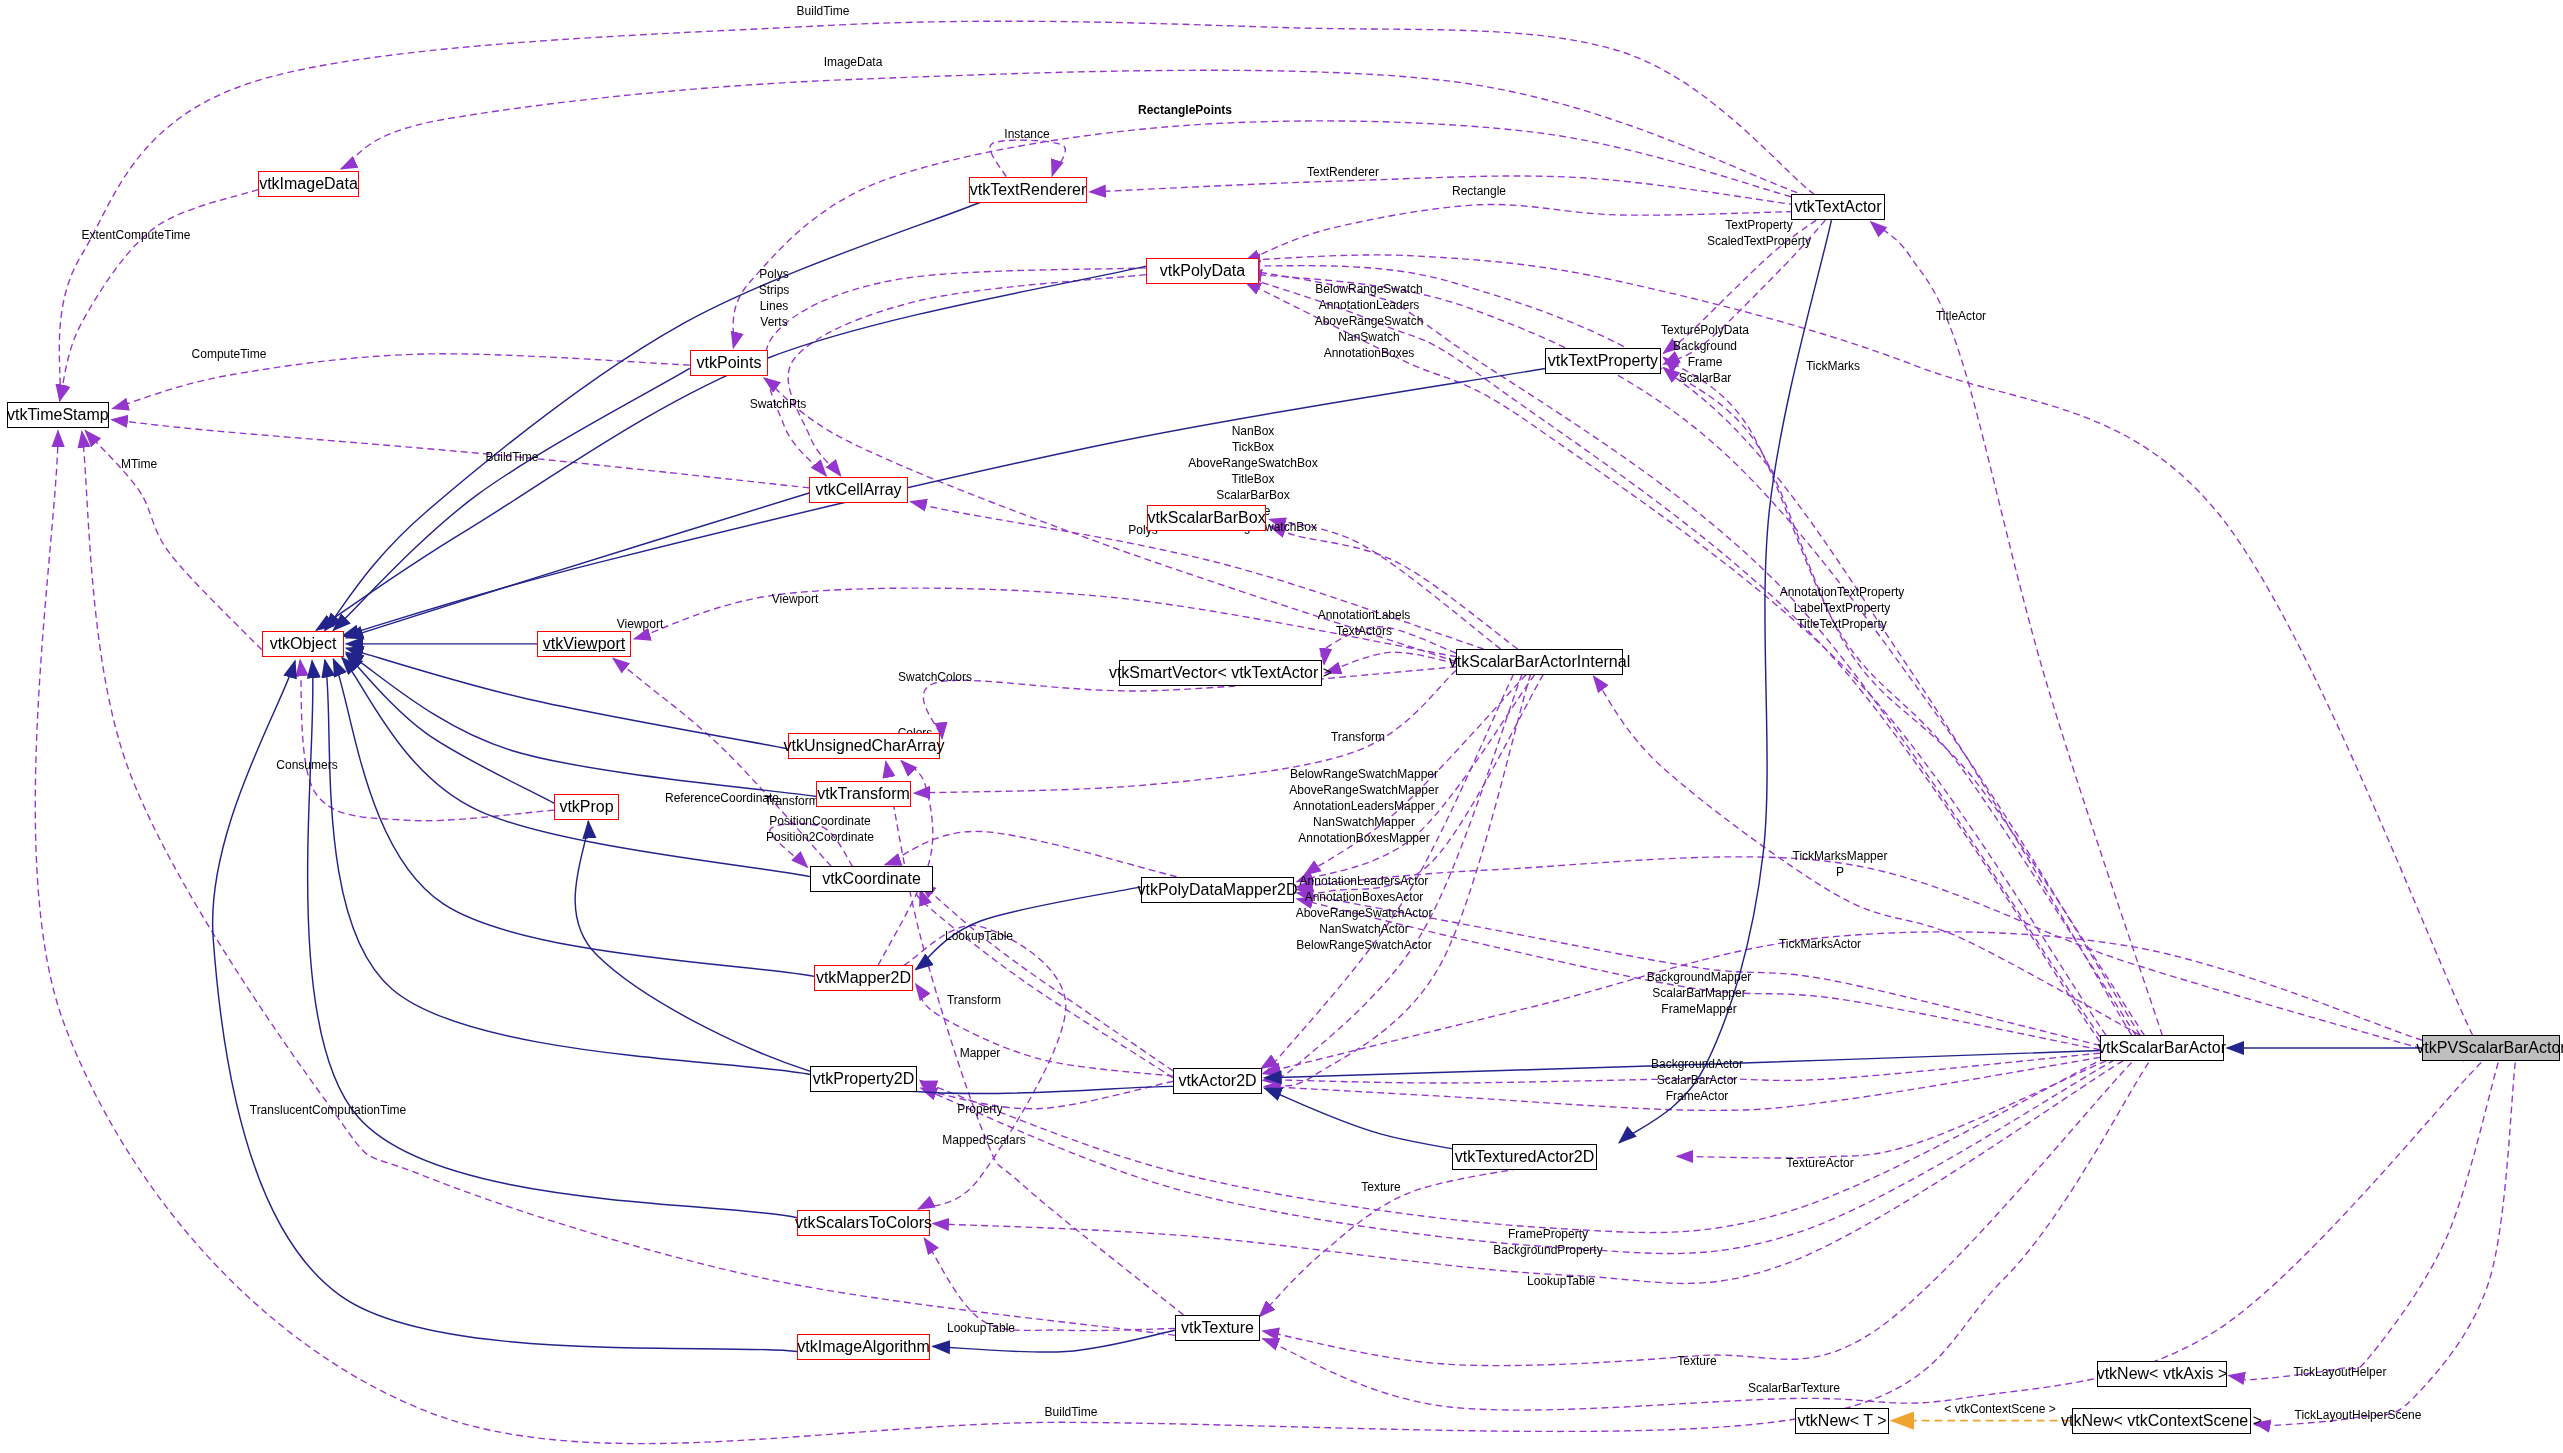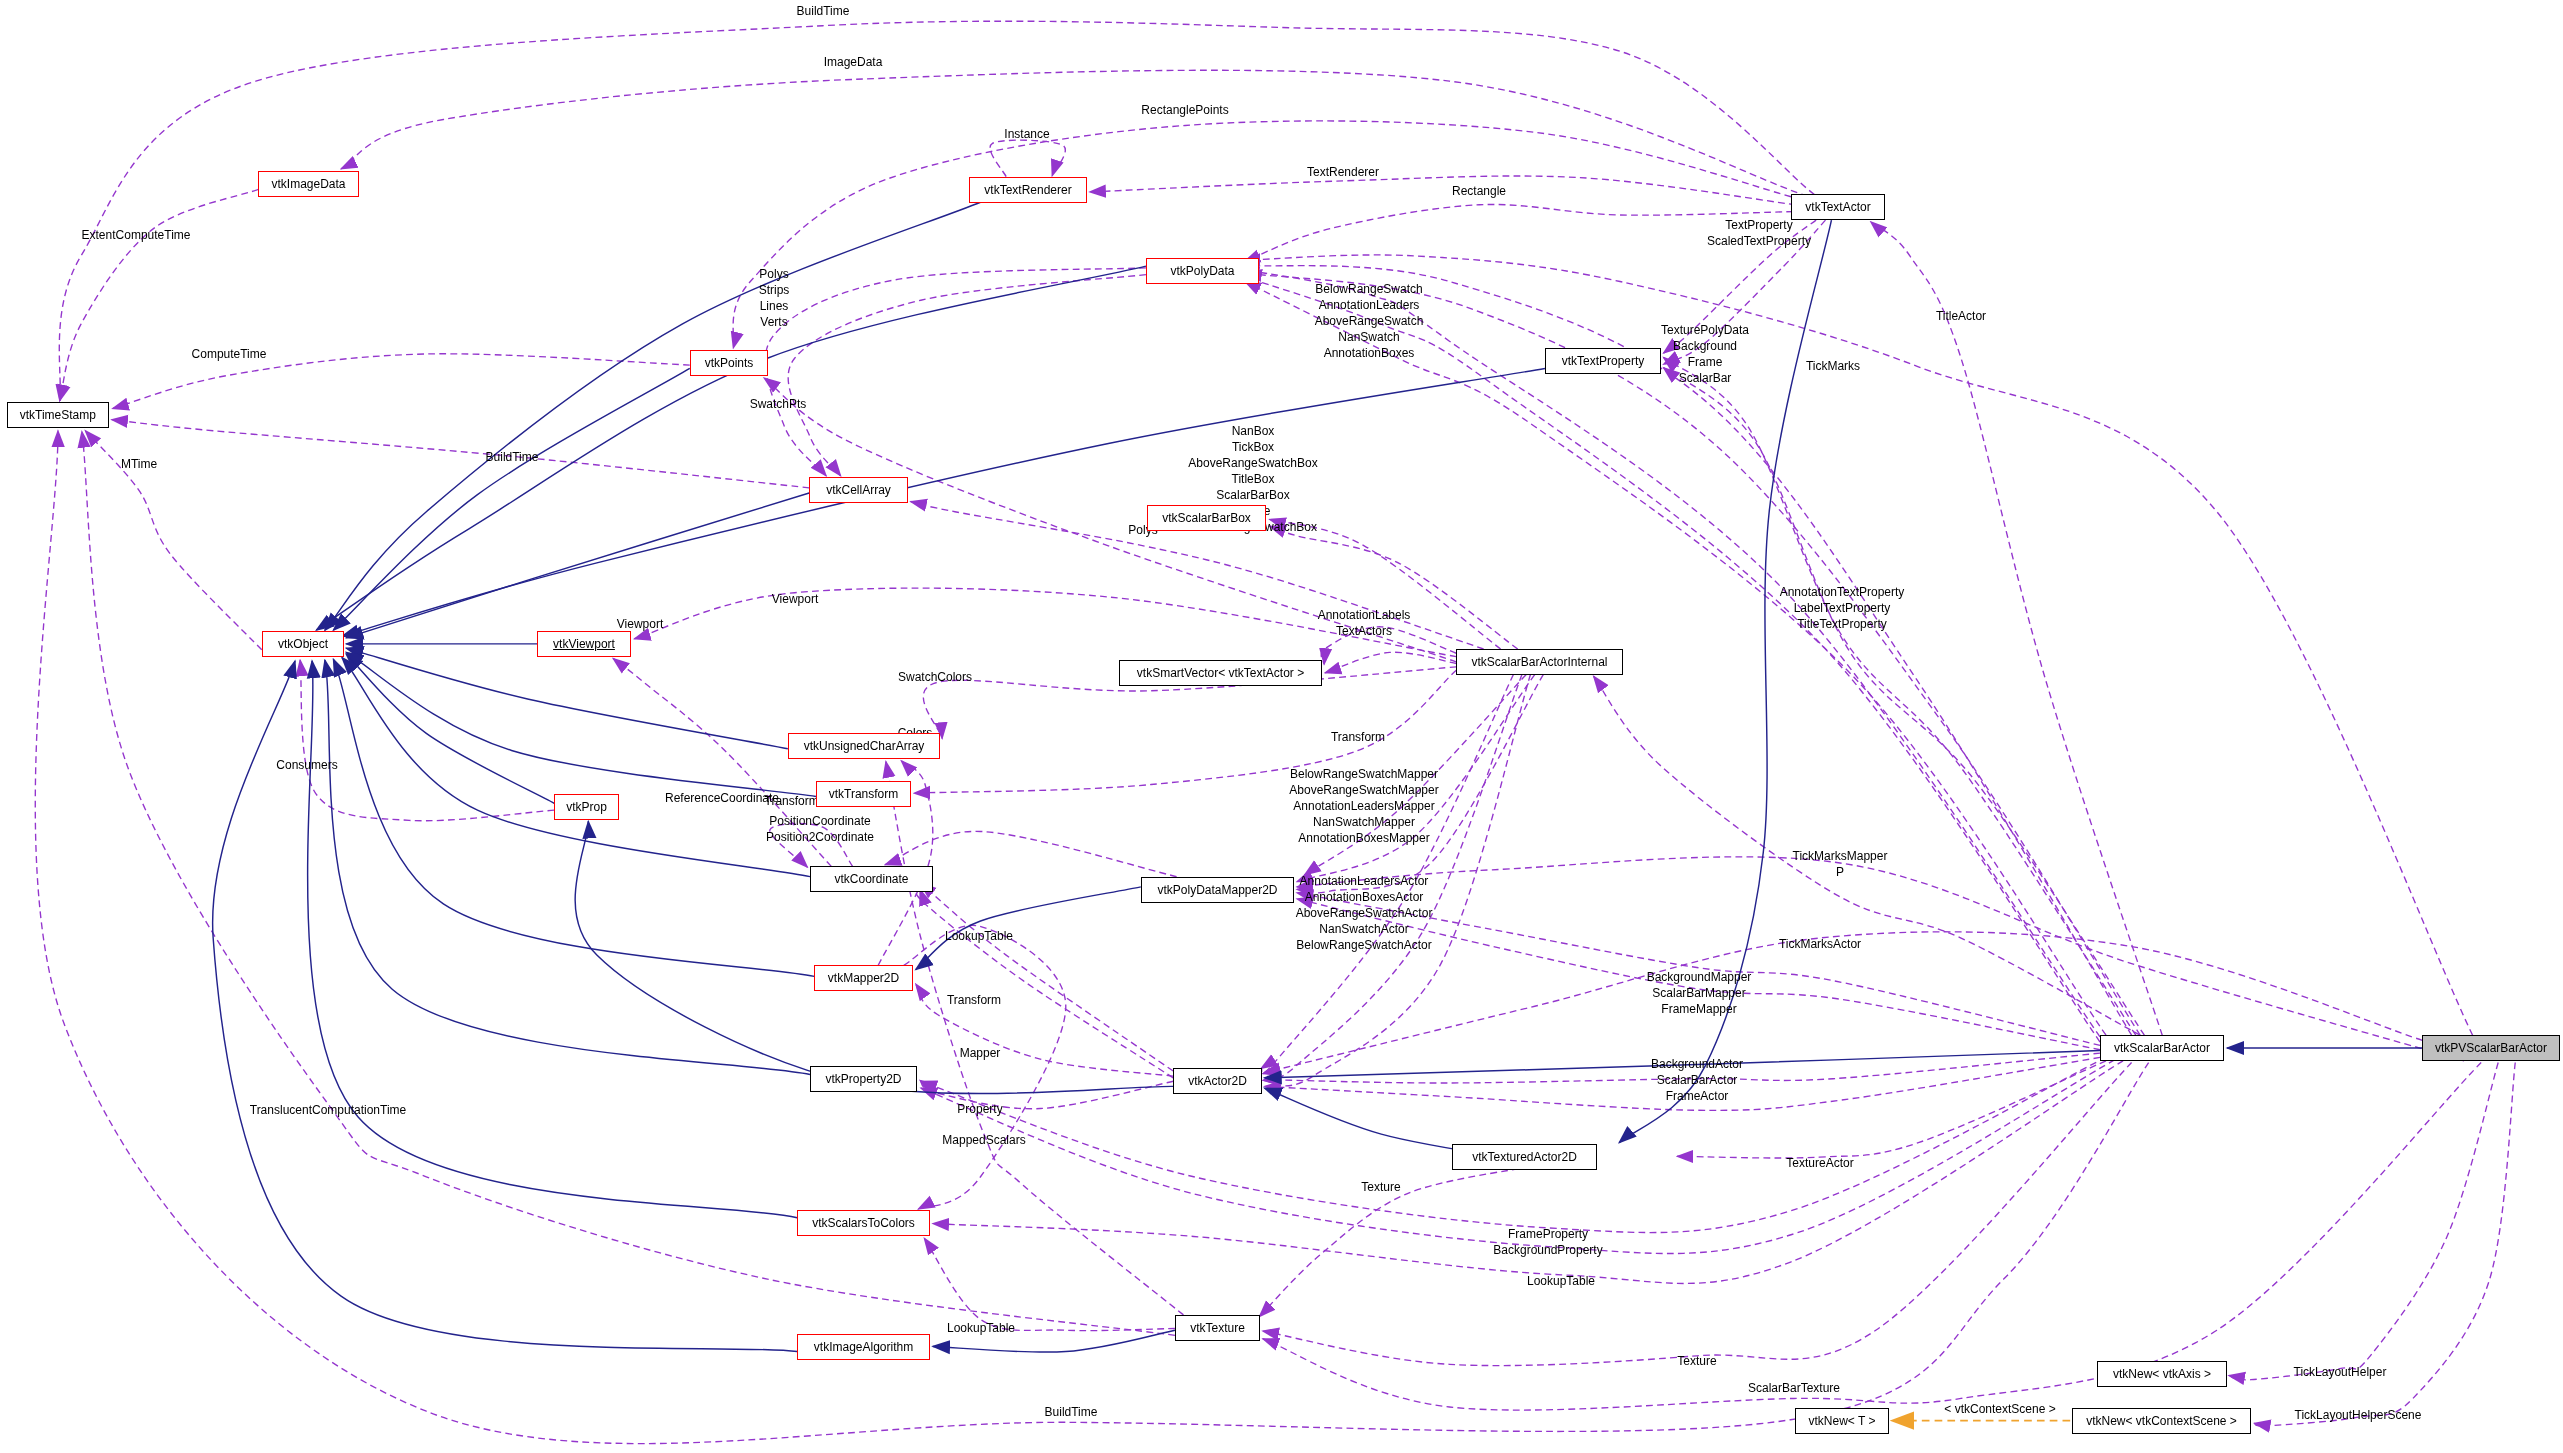--- a/index.html
+++ b/index.html
@@ -1,20 +1,20 @@
 <!DOCTYPE html>
 <html style="font-size:13.6px"><head>
 <meta charset="utf-8">
 <style>
   html,body{margin:0;padding:0;background:#ffffff;}
   #canvas{position:relative;width:2563px;height:1454px;background:#ffffff;overflow:hidden;
           font-family:"Liberation Sans","DejaVu Sans",sans-serif;}
   #edges{position:absolute;left:0;top:0;width:2563px;height:1454px;}
   .node{position:absolute;box-sizing:border-box;background:#ffffff;border:0.9px solid #000000;
-        color:#000;font-size:12px;text-align:center;white-space:nowrap;
+        color:#000;font-size:16px;text-align:center;white-space:nowrap;
         display:flex;align-items:center;justify-content:center;cursor:pointer;z-index:3;}
   .node.red{border-color:#ff0000;}
   .node.focus{background:#bfbfbf;border-width:1.7px;z-index:4;}
   .elabel{position:absolute;transform:translateX(-50%);color:#000;font-size:12px;line-height:16px;
           text-align:center;white-space:pre;z-index:2;pointer-events:none;}
   path.edge-p{stroke-dasharray:8 5;fill:none;stroke-width:1.6;}
   path.edge-n{fill:none;stroke-width:1.7;}
   path.edge-o{stroke-dasharray:9 6;fill:none;stroke-width:2.2;}
 </style>
 </head>
@@ -149,21 +149,21 @@
     <div class="node" style="left: 1175px; top: 1315px; width: 85px; height: 25.6px;">vtkTexture</div>
     <div class="node" style="left: 1791px; top: 194px; width: 94px; height: 25.6px;">vtkTextActor</div>
     <div class="node" style="left: 1456px; top: 649px; width: 167px; height: 25.6px;">vtkScalarBarActorInternal</div>
     <div class="node" style="left: 2100px; top: 1035px; width: 124px; height: 25.6px;">vtkScalarBarActor</div>
     <div class="node focus" style="left: 2422px; top: 1035px; width: 138px; height: 25.6px;">vtkPVScalarBarActor</div>
     <div class="node" style="left: 2097px; top: 1361px; width: 130px; height: 25.6px;">vtkNew&lt; vtkAxis &gt;</div>
     <div class="node" style="left: 1795px; top: 1408px; width: 94px; height: 25.6px;">vtkNew&lt; T &gt;</div>
     <div class="node" style="left: 2072px; top: 1408px; width: 179px; height: 25.6px;">vtkNew&lt; vtkContextScene &gt;</div>
     <div class="elabel" style="left: 823px; top: 2.6px;">BuildTime</div>
     <div class="elabel" style="left: 853px; top: 54px;">ImageData</div>
-    <div class="elabel" style="left: 1185px; top: 102px;">RectanglePoints</div>
+    <div class="elabel" style="left: 1185px; top: 102px; font-weight: bold;">RectanglePoints</div>
     <div class="elabel" style="left: 1027px; top: 126px;">Instance</div>
     <div class="elabel" style="left: 1343px; top: 164px;">TextRenderer</div>
     <div class="elabel" style="left: 1479px; top: 183px;">Rectangle</div>
     <div class="elabel" style="left: 1759px; top: 217px;">TextProperty
 ScaledTextProperty</div>
     <div class="elabel" style="left: 136px; top: 227px;">ExtentComputeTime</div>
     <div class="elabel" style="left: 774px; top: 266px;">Polys
 Strips
 Lines
 Verts</div>

